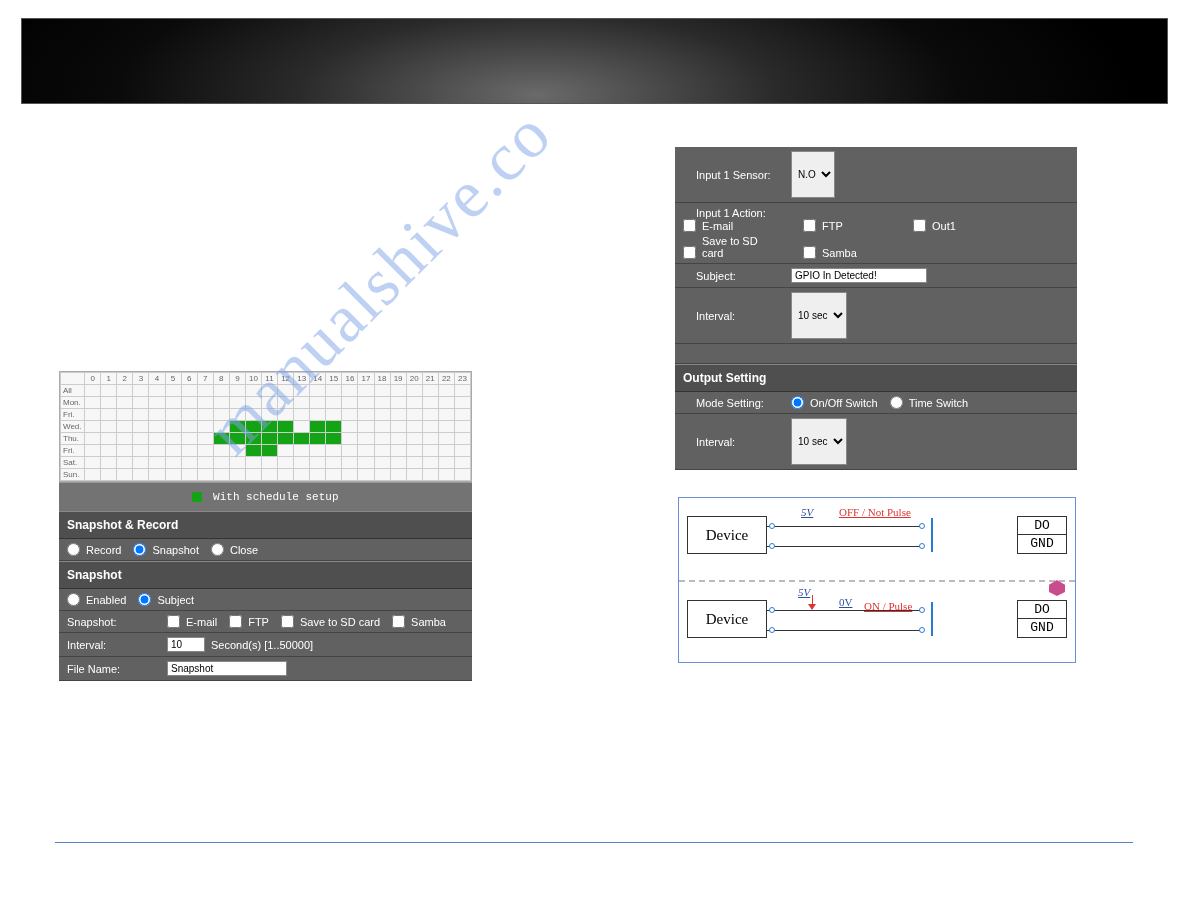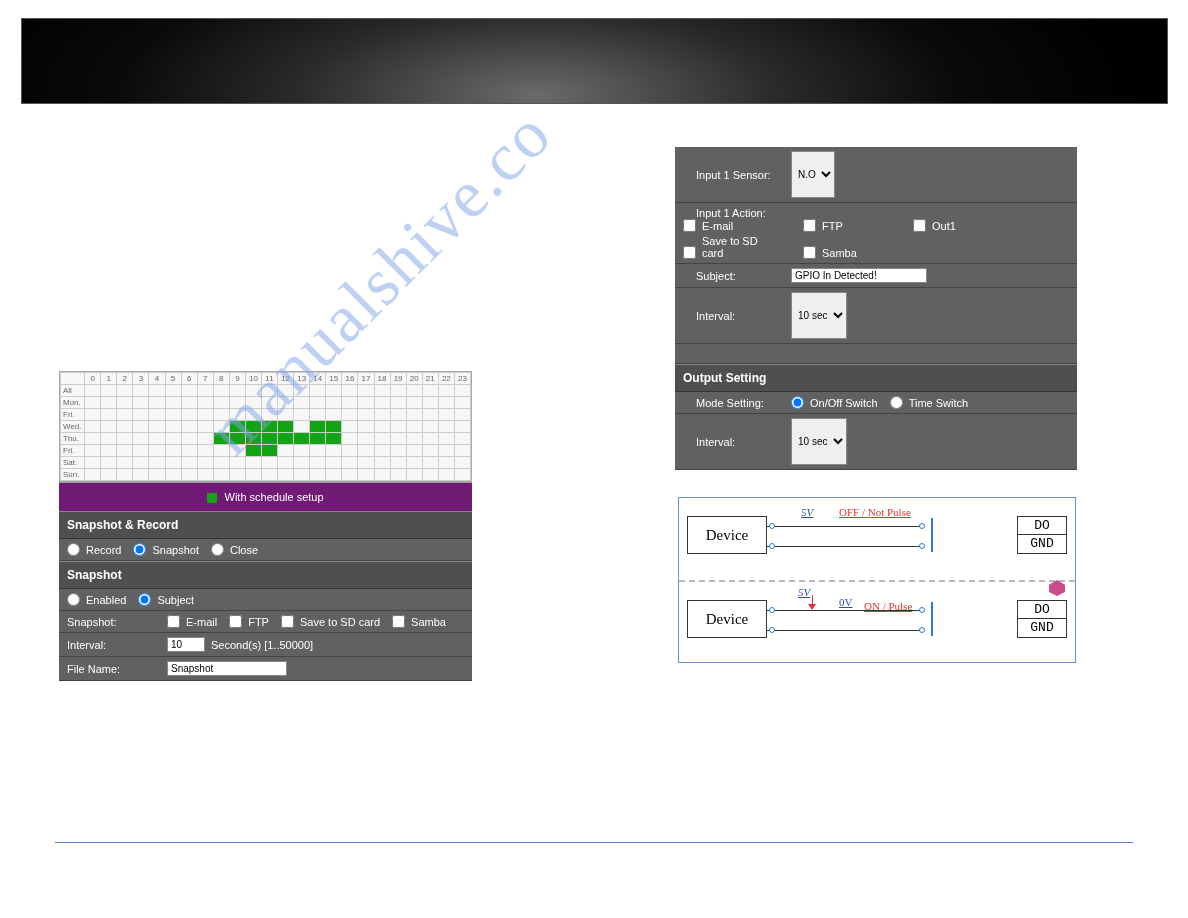--- a/index.html
+++ b/index.html
@@ -54,22 +54,23 @@
     font-size: 8px;
     text-align: center;
     font-weight: normal;
     color: #666;
   }
   .sched-grid .daycol { width: 24px; font-size: 8px; text-align: left; padding-left: 2px; }
   .green { background: #14a314; }
   .legend-row {
     text-align: center;
     padding: 8px 0;
-    background: #701a75;
+    background: #737373;
     border-top: 1px solid #999;
+    font-family: Liberation Mono, monospace;
   }
   .legend-box { display: inline-block; width: 10px; height: 10px; background: #14a314; margin-right: 4px; vertical-align: middle; }
   .section-hdr {
     background: #4f4f4f;
     color: #fff;
     font-weight: bold;
     padding: 6px 8px;
     font-size: 12px;
     border-top: 1px solid #888;
     border-bottom: 1px solid #333;

